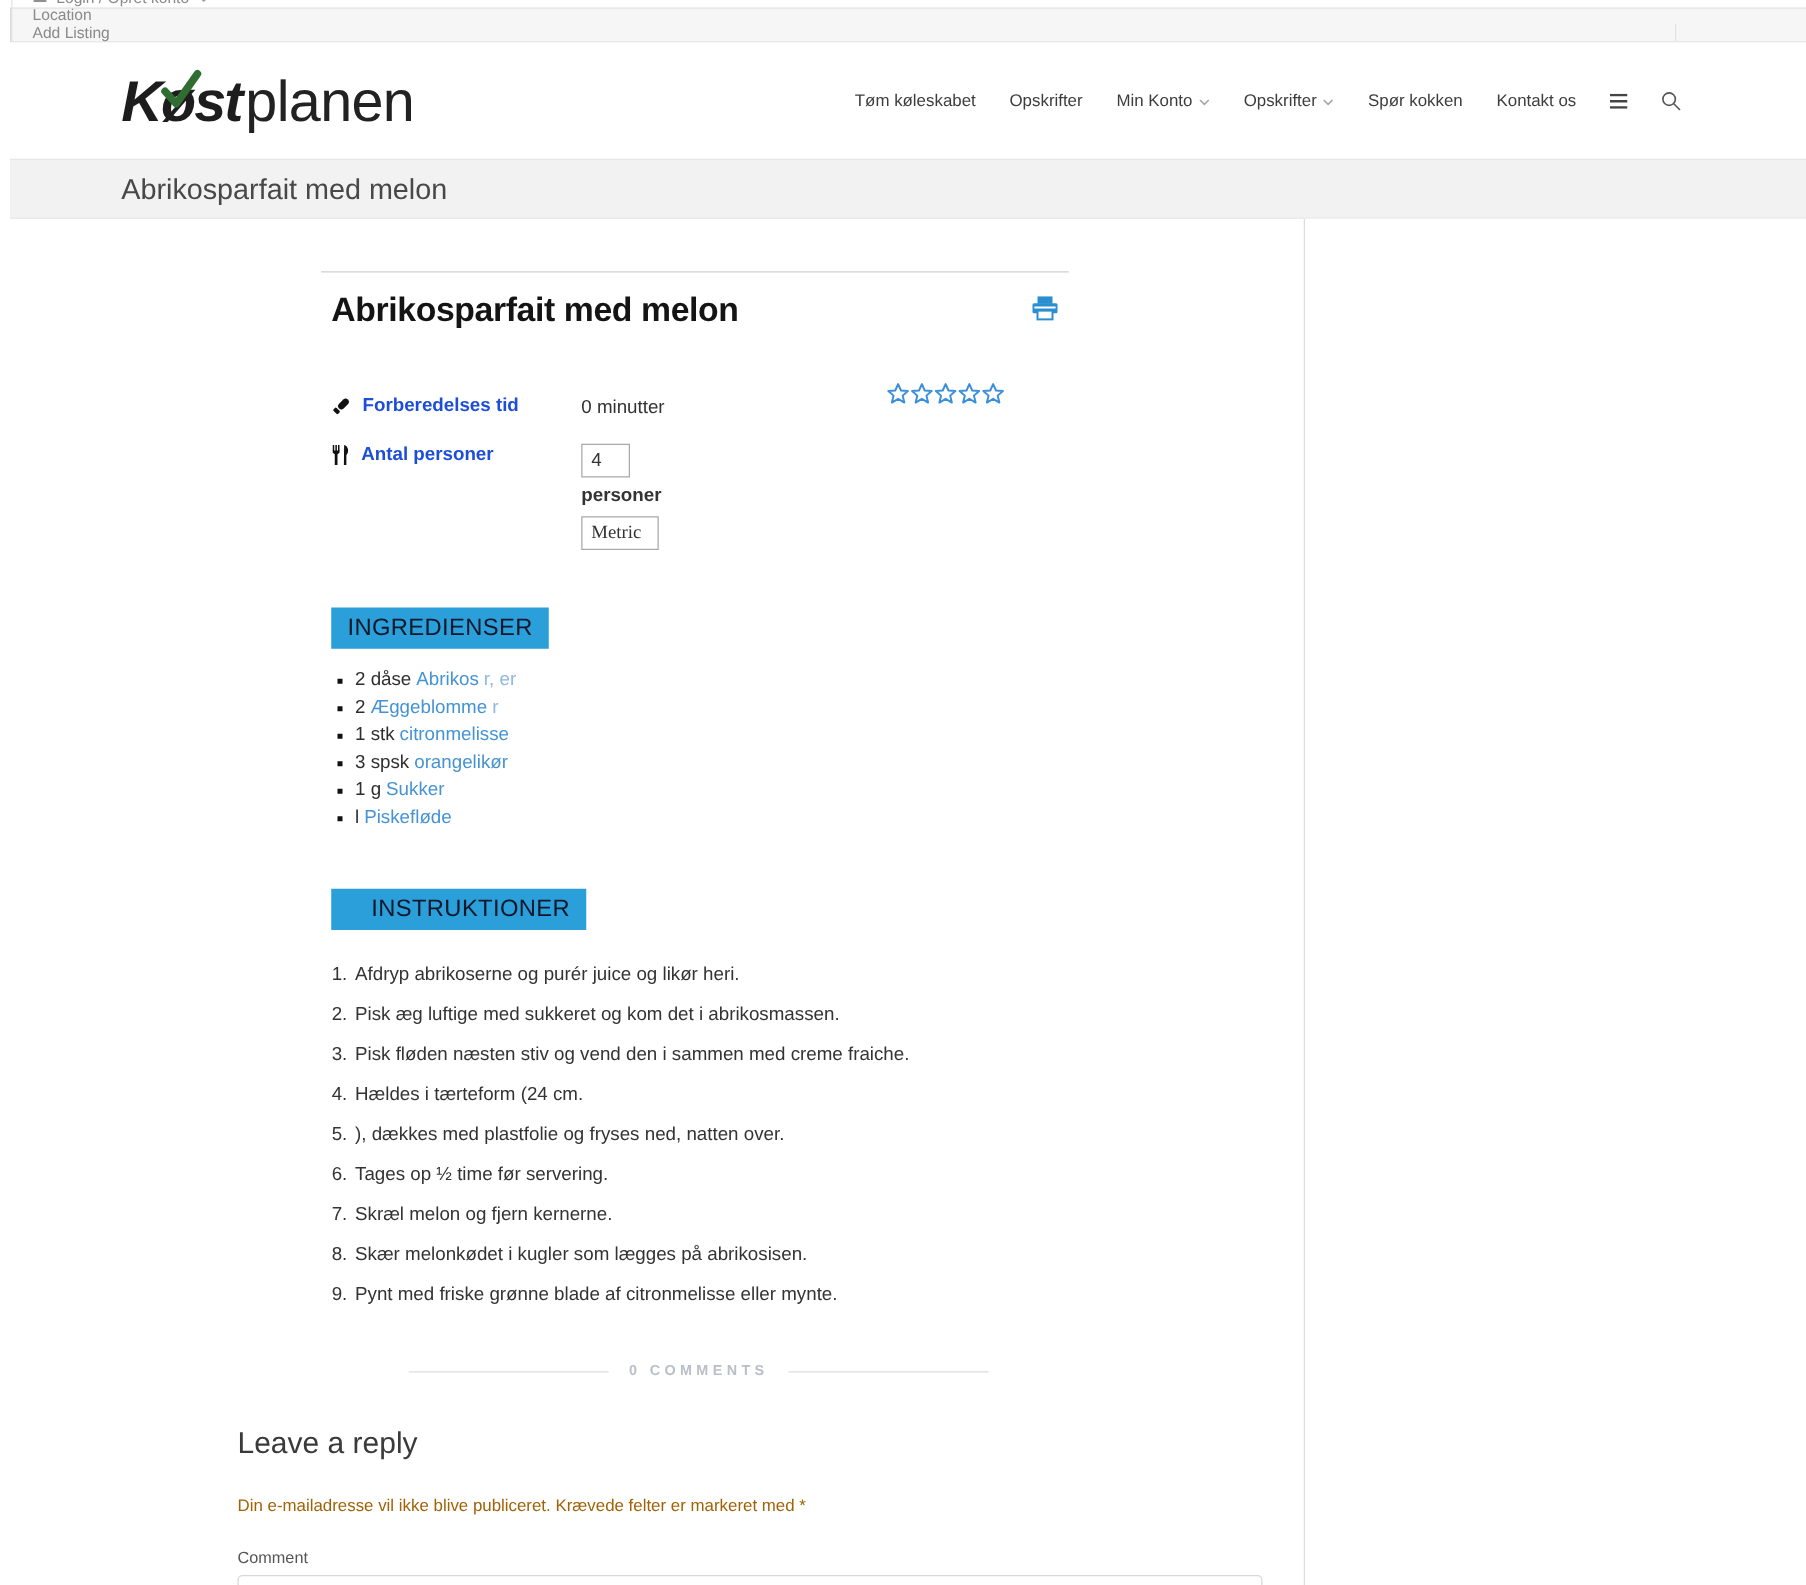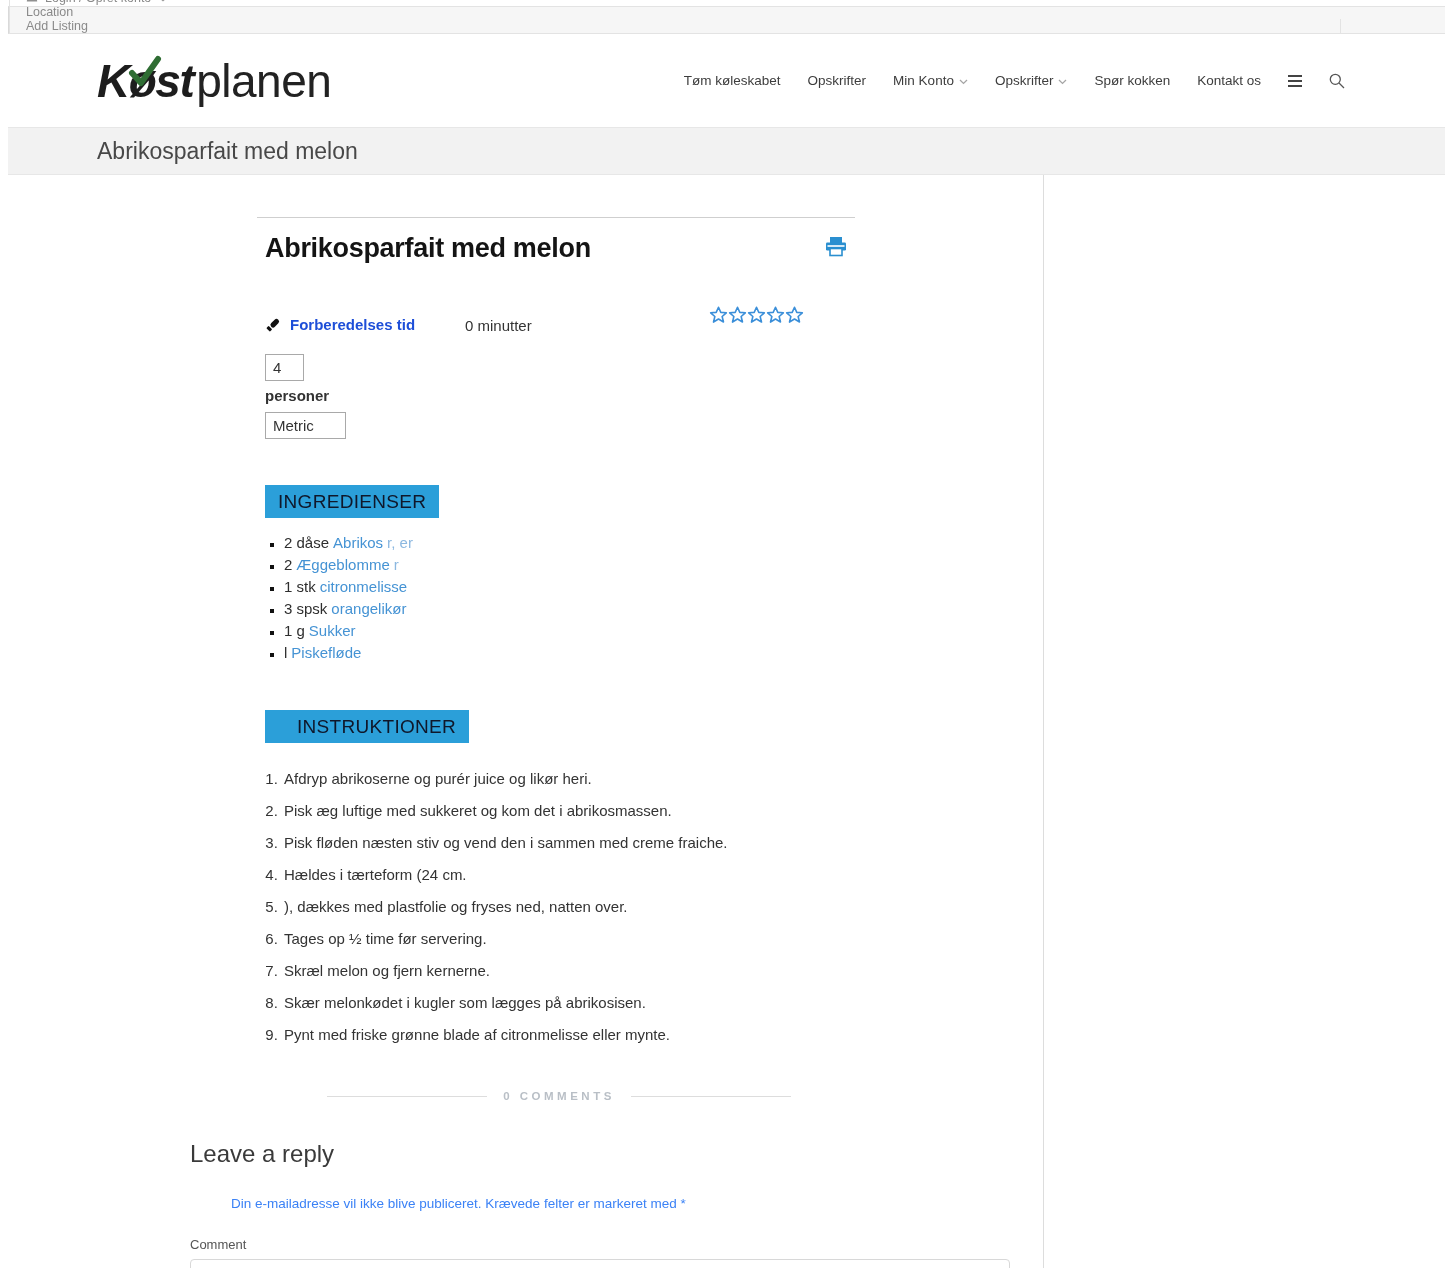--- a/index.html
+++ b/index.html
@@ -52,22 +52,22 @@
 
   .meta { margin-top: 52px; }
   .meta-row { display: flex; padding-left: 8px; margin-bottom: 18px; }
   .meta-label { width: 200px; display: flex; align-items: flex-start; gap: 9px;
     font-weight: bold; font-size: 15px; color: #1d4ed8; }
   .meta-label svg { margin-top: 1px; flex: none; }
   .meta-value { font-size: 15px; color: #333; padding-top: 1px; }
   .servings-input { width: 39px; height: 27px; border: 1px solid #a9a9a9; background: #fff;
     font-family: inherit; font-size: 15px; color: #333; padding: 2px 7px; }
   .servings-unit { font-size: 15px; color: #333; margin-top: 6px; font-weight: bold; }
-  .unit-input { width: 81px; height: 27px; border: 1px solid #a9a9a9; background: #fff;
-    font-family: Liberation Sans, sans-serif; font-size: 15px; color: #333; padding: 2px 7px; margin-top: 8px; display: block; }
+  .unit-input { width: 62px; height: 27px; border: 1px solid #a9a9a9; background: #fff;
+    font-family: Liberation Serif, serif; font-size: 15px; color: #333; padding: 2px 7px; margin-top: 8px; display: block; }
 
   .section-badge { display: inline-block; background: #2b9fd9; color: #0f172a;
     font-size: 19px; letter-spacing: 0.3px; padding: 6px 13px 5px 13px; margin-left: 8px; }
   .badge-ingredients { margin-top: 28px; }
   .badge-instructions { margin-top: 46px; padding-left: 32px; }
 
   ul.ingredients { list-style: square; margin: 14px 0 0 0; padding-left: 27px;
     font-size: 15px; line-height: 22px; color: #2e2e2e; }
   ul.ingredients li::marker { color: #111; font-size: 12px; }
   .ing-qty { margin-right: 4px; }
@@ -80,21 +80,21 @@
 
   .comments-divider { display: flex; align-items: center; gap: 16px;
     margin: 46px 64px 0 70px; color: #b9bfc6; font-size: 11.5px;
     letter-spacing: 3.5px; font-weight: bold; }
   .comments-divider::before, .comments-divider::after {
     content: ""; flex: 1; border-top: 1px solid #ddd; }
 
   
   .reply { margin: 38px 0 0 190px; width: 820px; }
   .reply-heading { font-size: 24px; font-weight: normal; color: #3a3a3a; }
-  .reply-note { margin-top: 28px; font-size: 13.5px; color: #3b82f6; margin-left: 41px; }
+  .reply-note { margin-top: 28px; font-size: 13.5px; color: #a16207; }
   .comment-label { display: block; margin-top: 26px; font-size: 13px; color: #555; }
   .comment-box { margin-top: 7px; width: 820px; height: 110px;
     border: 1px solid #d8d8d8; border-radius: 4px; background: #fff;
     font-family: inherit; font-size: 14px; padding: 8px; resize: vertical; }
 </style>
 </head>
 <body>
 
 <div class="topbar">
   <div class="topbar-item">
@@ -226,20 +226,32 @@
                     <rect x="5.4" y="11.6" width="5.2" height="3.4" rx="1" fill="#111"></rect>
                   </g>
                 </svg>
             </span>
             <span>Forberedelses tid</span>
           </div>
           <div class="meta-value">0 minutter</div>
         </div>
 
         <div class="meta-row">
+          <div class="meta-label">
+            <span>
+              <svg width="15" height="16" viewBox="0 0 15 16">
+                <rect x="1.2" y="0" width="1.2" height="5" fill="#111"></rect>
+                <rect x="3.3" y="0" width="1.2" height="5" fill="#111"></rect>
+                <rect x="5.4" y="0" width="1.2" height="5" fill="#111"></rect>
+                <path d="M1.2 4.4 h5.4 v1.7 l-1.6 1.3 v8.6 h-2.2 v-8.6 l-1.6 -1.3 z" fill="#111"></path>
+                <path d="M10.3 0 c3 0.6 4.2 4.8 2.3 7.4 l-0.5 0.6 v8 h-2 z" fill="#111"></path>
+              </svg>
+            </span>
+            <span>Antal personer</span>
+          </div>
           <div>
             <input class="servings-input" type="text" value="4" style="">
             <div class="servings-unit">personer</div>
             <input class="unit-input" type="text" value="Metric" style="">
           </div>
         </div>
       </div>
 
       <div class="section-badge badge-ingredients">INGREDIENSER</div>
 

